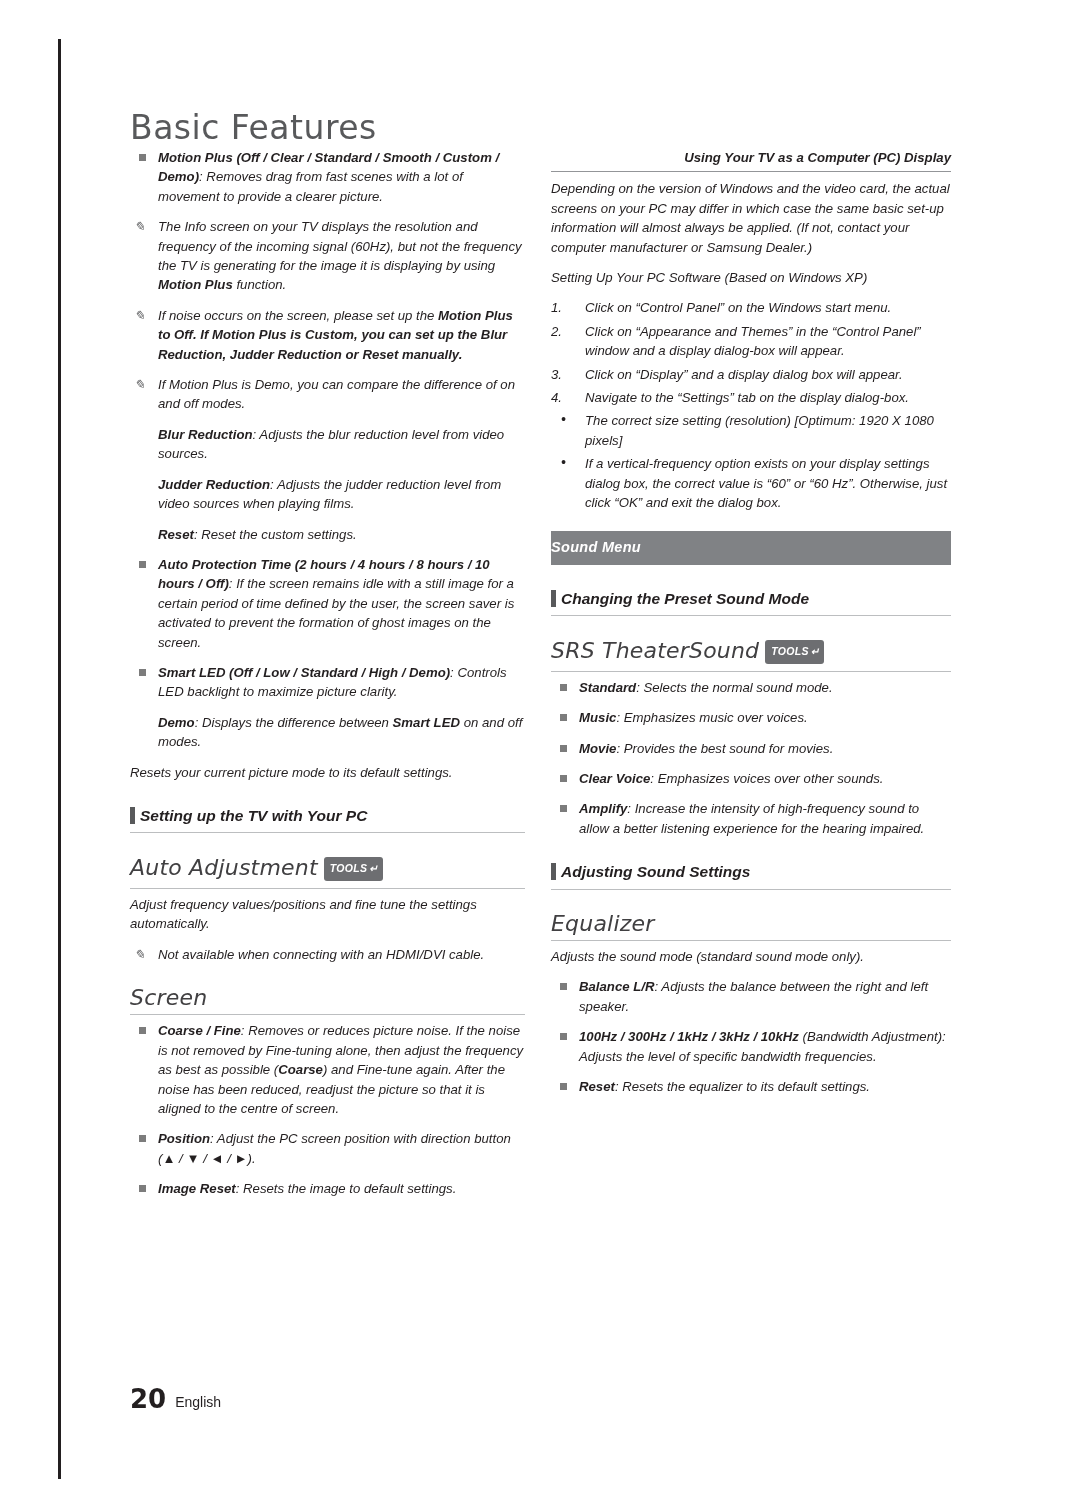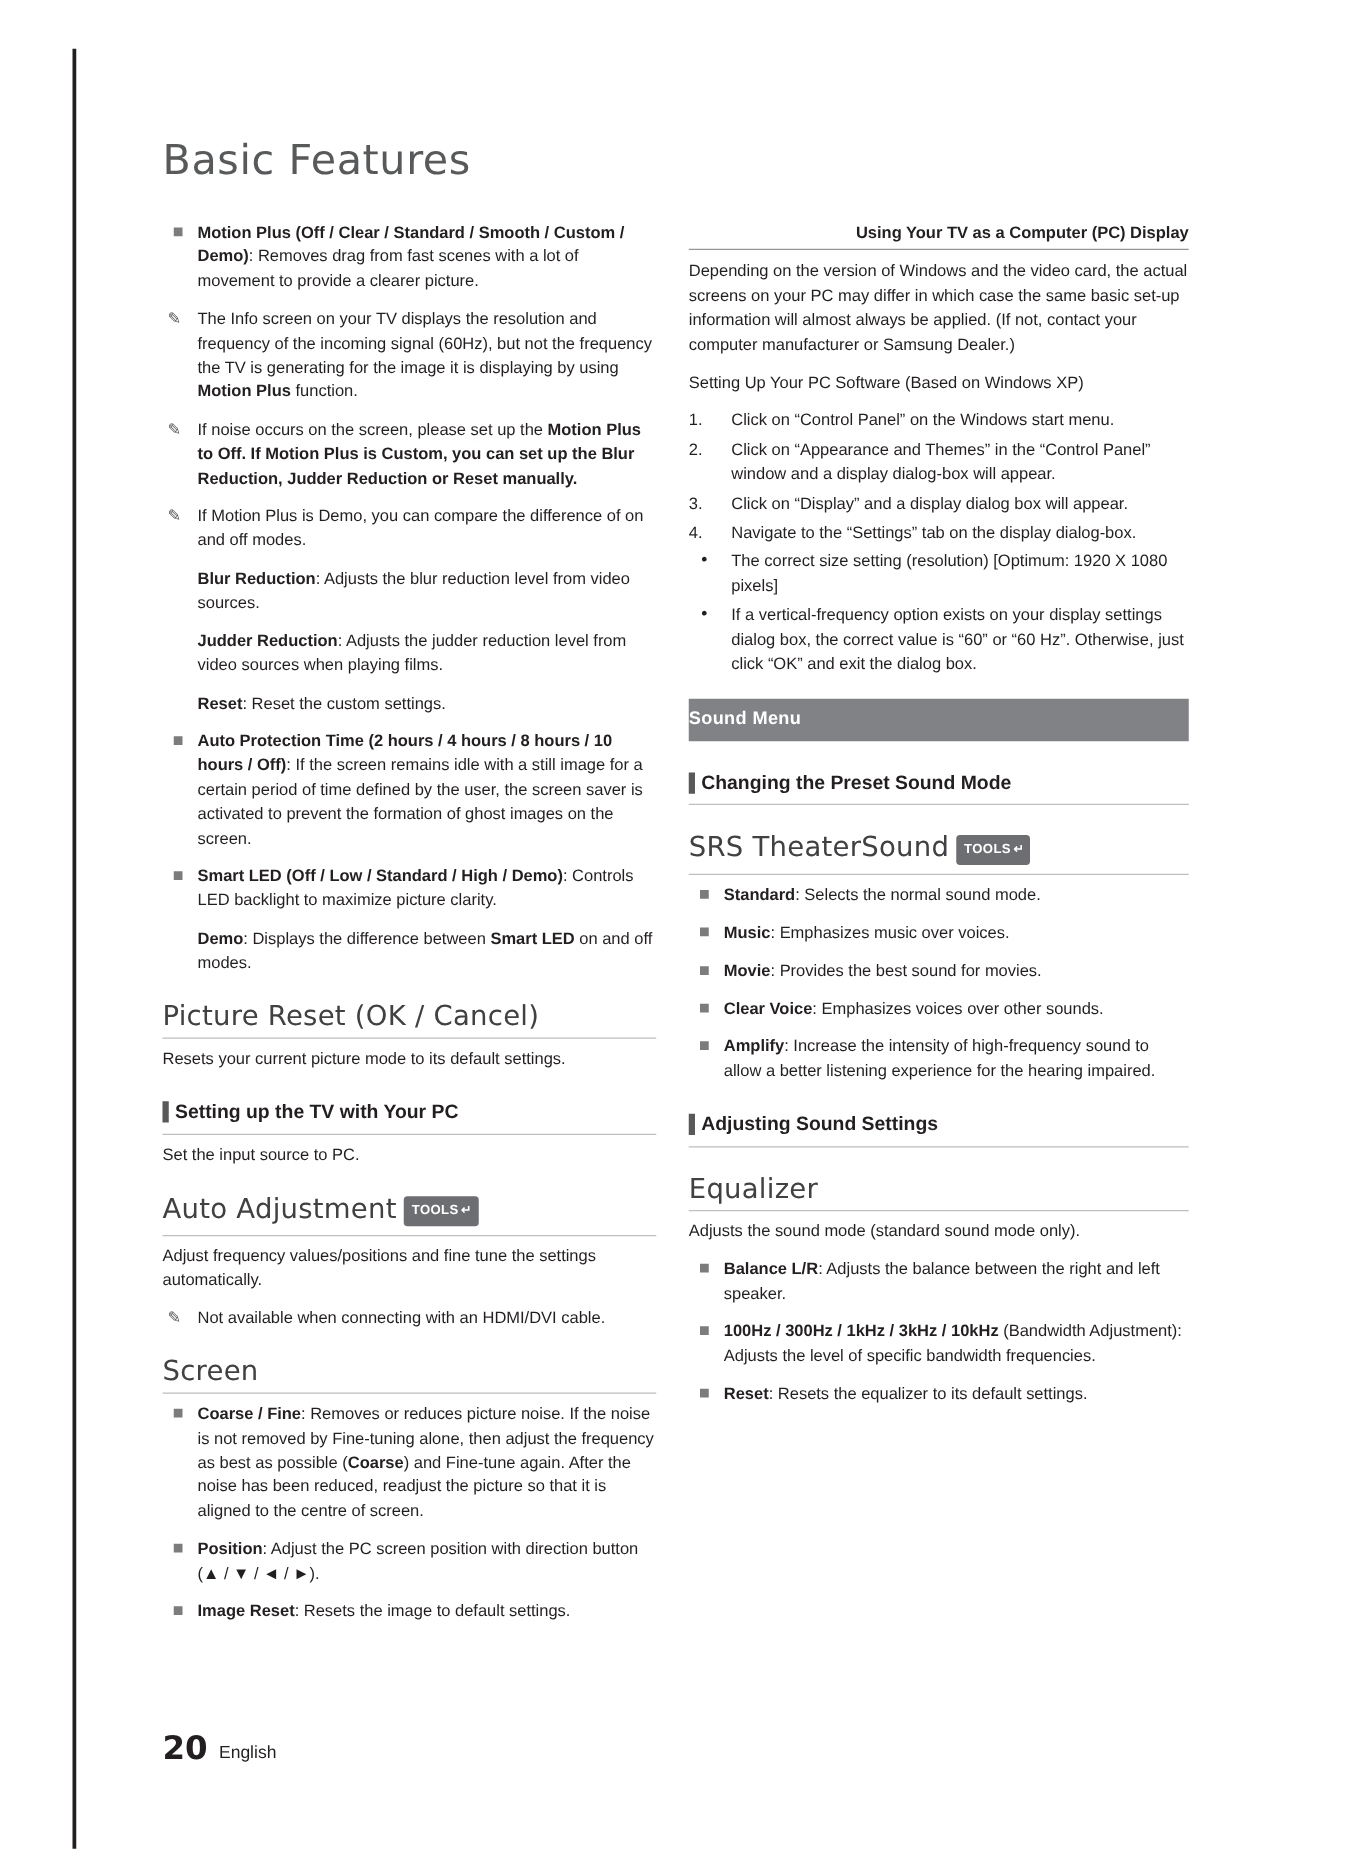--- a/index.html
+++ b/index.html
@@ -35,24 +35,25 @@
     left: 130px;
     top: 96px;
     font-size: 33px;
     font-weight: normal;
     letter-spacing: 0.5px;
     color: #58595b;
     font-family: "DejaVu Sans", sans-serif;
   }
   .col {
     position: absolute;
-    top: 164px;
+    top: 136px;
     width: 395px;
     font-size: 13.2px;
     line-height: 19.4px;
+    font-style: italic;
   }
   .col-left { left: 130px; }
   .col-right { left: 551px; width: 400px; }
 
   
   .bl {
     position: relative;
     padding-left: 28px;
     margin-bottom: 11px;
   }
@@ -245,25 +246,23 @@
     </div>
 
     <div class="bl">
       <b>Smart LED (Off / Low / Standard / High / Demo)</b><span>: Controls LED backlight to maximize picture clarity.</span>
     </div>
 
     <div class="p-ind">
       <b>Demo</b><span>: Displays the difference between </span><b>Smart LED</b><span> on and off modes.</span>
     </div>
 
-    <h2 class="sec">Picture Reset (OK / Cancel)</h2>
     <div class="p">Resets your current picture mode to its default settings.</div>
 
     <h3 class="sub">Setting up the TV with Your PC</h3>
-    <div class="p">Set the input source to PC.</div>
 
     <h2 class="sec">
       <span>Auto Adjustment</span><span class="tools"><span>TOOLS</span><span class="ret">↵</span></span>
     </h2>
     <div class="p">Adjust frequency values/positions and fine tune the settings automatically.</div>
 
     <div class="note">
       <span class="gly">✎</span>
       <span>Not available when connecting with an HDMI/DVI cable.</span>
     </div>

